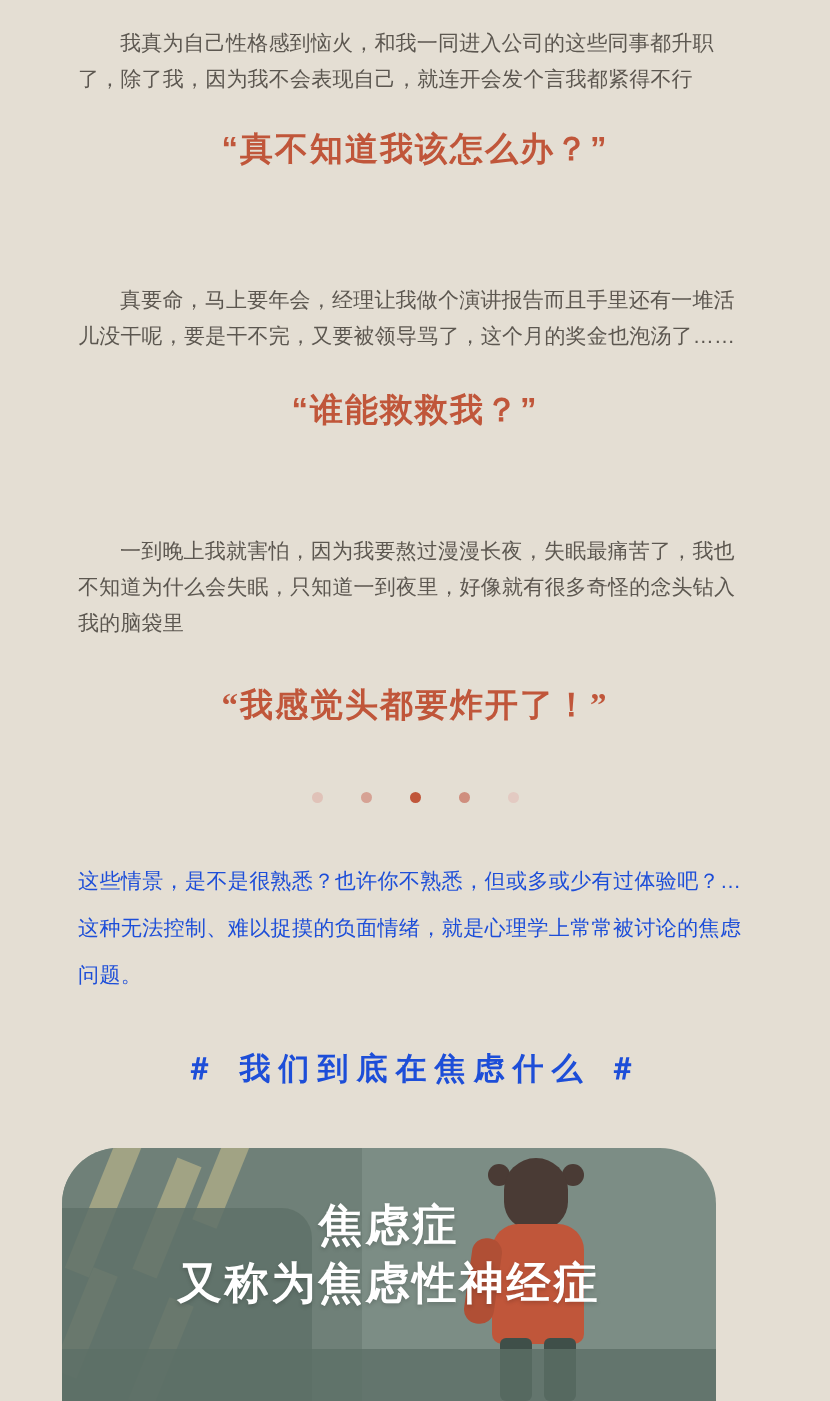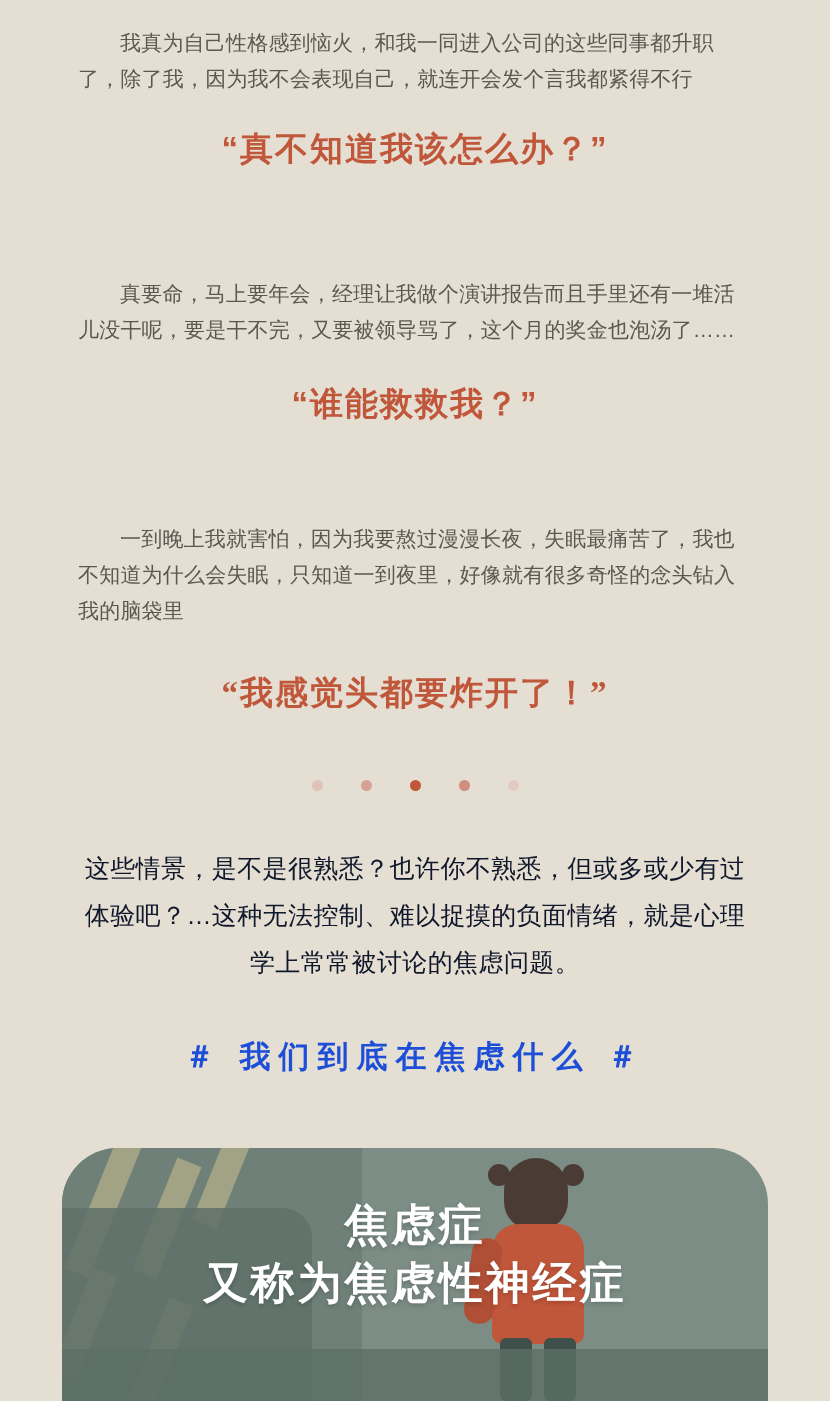--- a/index.html
+++ b/index.html
@@ -34,21 +34,21 @@
   }
   .para.second {
     margin-top: 0;
   }
   .quote {
     color: #c0563a;
     font-size: 33px;
     font-weight: bold;
     letter-spacing: 2px;
     text-align: center;
-    margin: 8px;
+    margin: 14px;
   }
   .q1 { margin-top: 30px; }
   .gap-a { height: 96px; }
   .q2 { margin-top: 34px; }
   .gap-b { height: 86px; }
   .q3 { margin-top: 42px; font-family: Liberation Serif, serif; }
 
   .dots {
     display: flex;
     justify-content: center;
@@ -57,43 +57,42 @@
     margin-top: 64px;
   }
   .dot {
     width: 11px;
     height: 11px;
     border-radius: 50%;
     display: block;
   }
 
   .lead {
-    color: #0f172a;
-    font-size: 25px;
+    color: #1d4ed8;
+    font-size: 21px;
     line-height: 47px;
     letter-spacing: 0.4px;
     margin: 54px 0 0 0;
-    text-align: center;
   }
 
   .hashline {
     color: #1d4ed8;
     font-size: 31px;
     font-weight: bold;
     letter-spacing: 8px;
     text-align: center;
     margin: 50px 0 0 0;
   }
 
   
   .banner {
     position: absolute;
     left: 62px;
     top: 1148px;
-    width: 706px;
+    width: 654px;
     height: 253px;
     border-top-left-radius: 56px;
     border-top-right-radius: 56px;
     background: #7c8d85;
     overflow: hidden;
   }
   .banner-bg {
     position: absolute;
     inset: 0;
   }

